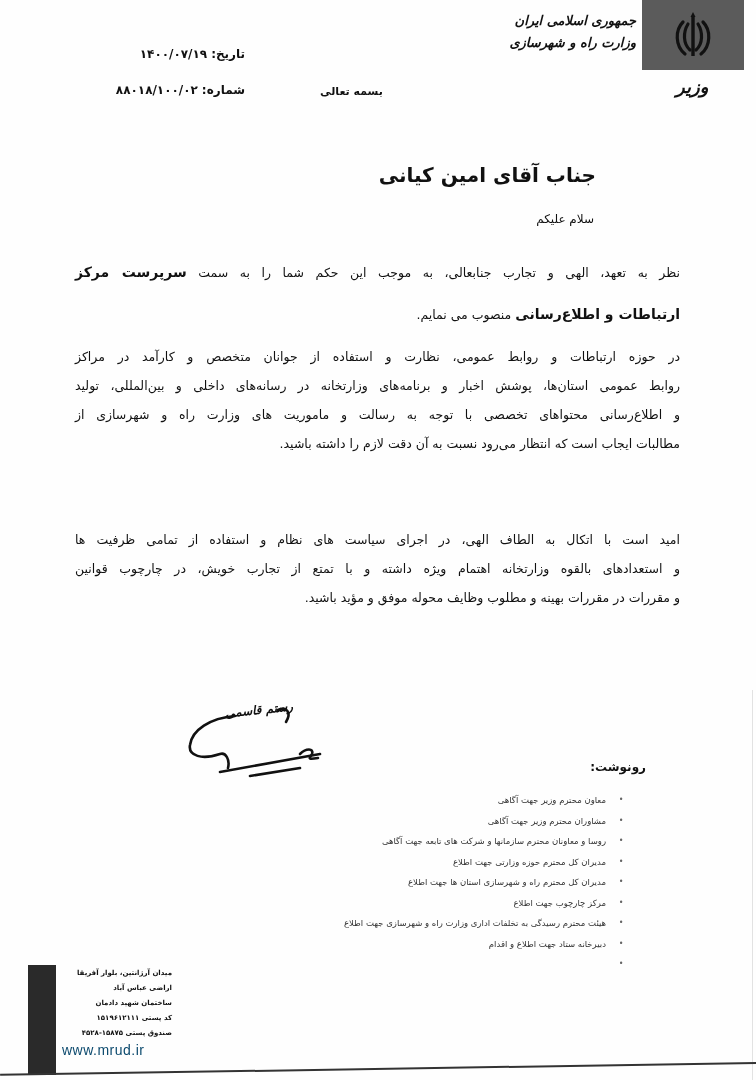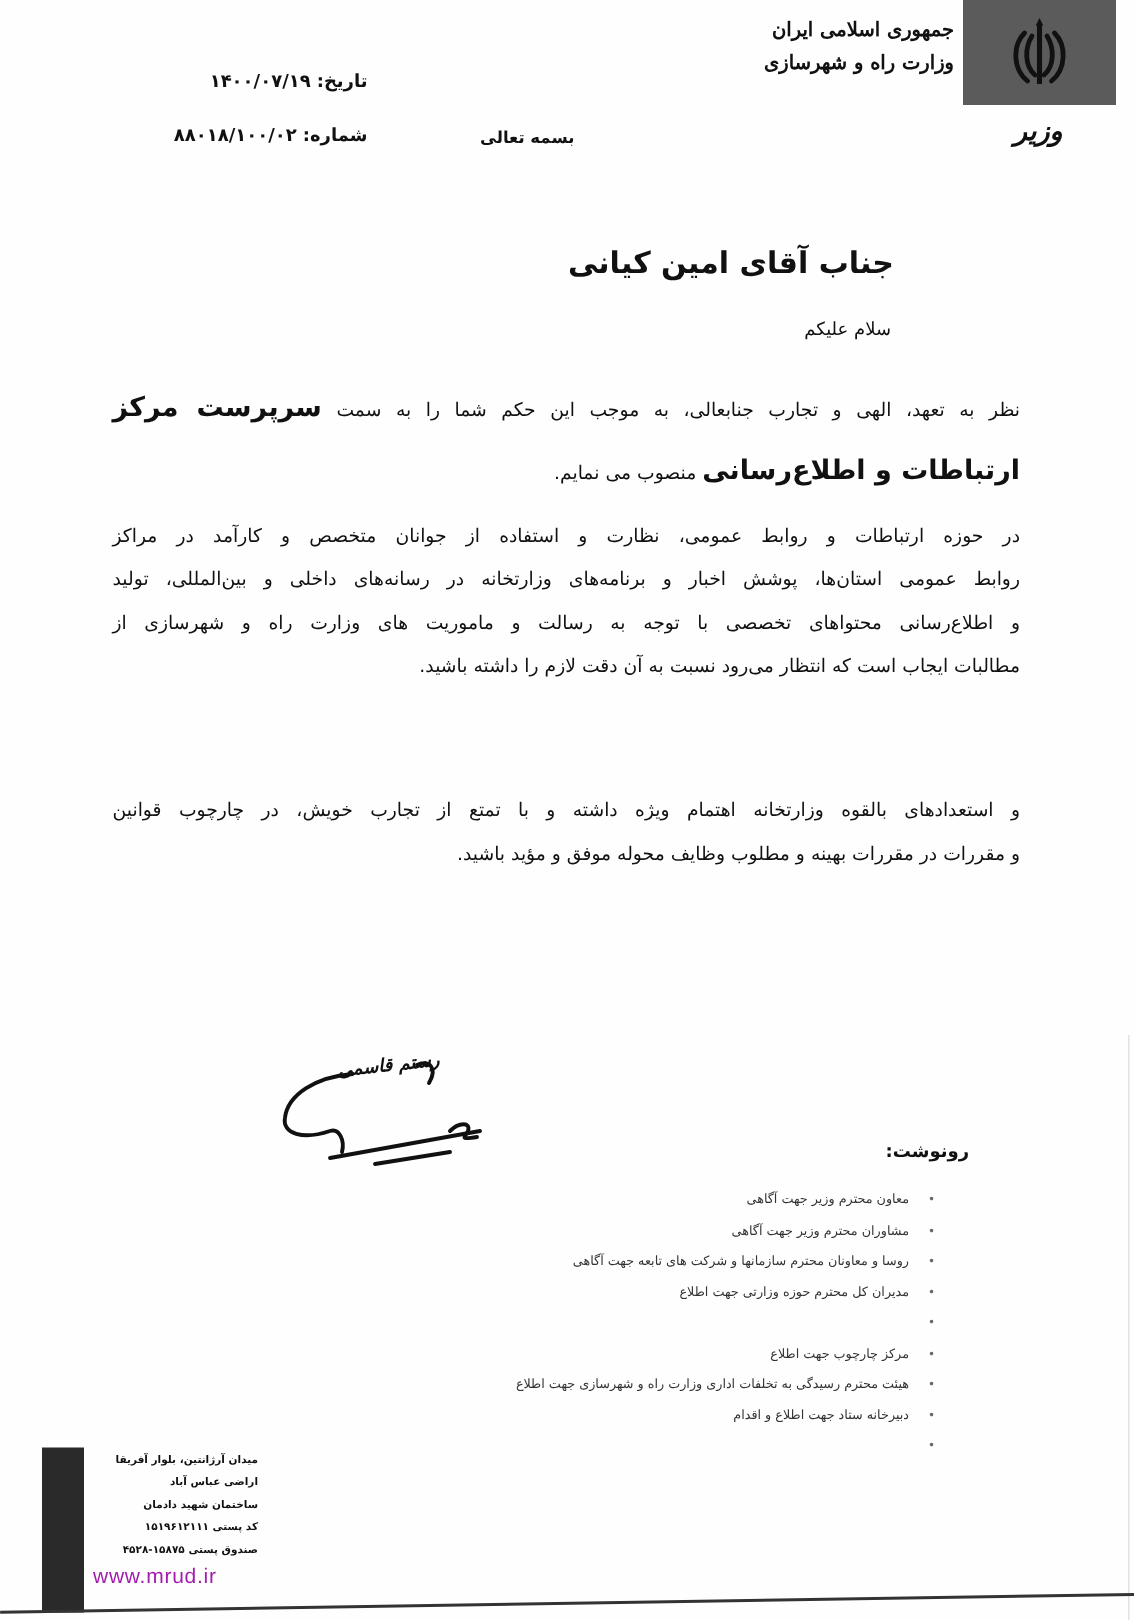--- a/index.html
+++ b/index.html
@@ -15,60 +15,60 @@
       position: absolute; left: 752px; top: 690px; width: 1px; height: 390px; background: #e2e2e2;
     }
 
     
     .emblem-box {
       position: absolute; left: 642px; top: 0; width: 102px; height: 70px;
       background: #5b5b5b; display: flex; align-items: center; justify-content: center;
     }
     .emblem-box svg { width: 44px; height: 50px; }
     .ministry-lines { position: absolute; right: 120px; top: 10px; width: 130px; text-align: right; }
-    .ministry-line { font-family: "DejaVu Serif", serif; font-weight: bold; font-size: 13px; line-height: 22px; white-space: nowrap; }
+    .ministry-line { font-family: "DejaVu Serif", serif; font-style: italic; font-weight: bold; font-size: 13px; line-height: 22px; white-space: nowrap; }
     .minister-label { position: absolute; left: 676px; top: 76px; font-family: "DejaVu Serif", serif; font-style: italic; font-weight: bold; font-size: 18px; }
 
     
     .meta { position: absolute; left: 75px; top: 36px; width: 170px; }
     .meta-row { font-size: 12px; font-weight: bold; line-height: 36px; white-space: nowrap; display: flex; justify-content: flex-start; gap: 4px; direction: rtl; }
     .meta-row .val { direction: ltr; unicode-bidi: embed; }
 
     .bismillah { position: absolute; left: 320px; top: 85px; font-size: 11px; font-weight: bold; }
 
     
     .addressee { position: absolute; right: 160px; top: 163px; font-size: 20px; font-weight: bold; }
     .greeting { position: absolute; right: 162px; top: 212px; font-size: 12px; }
 
     
     .para { position: absolute; left: 75px; width: 605px; font-size: 12.5px; text-align: justify; text-align-last: right; }
     .para .line { display: block; height: 29px; line-height: 29px; white-space: nowrap; text-align: justify; text-align-last: justify; }
     .para .line.last { text-align-last: right; }
-    .para .bold { font-weight: bold; font-size: 18px; }
+    .para .bold { font-weight: bold; font-size: 14px; }
     .p1 { top: 251px; }
     .p1 .line { height: 42px; line-height: 42px; }
     .p2 { top: 342px; }
     .p3 { top: 525px; }
 
     
     .signature { position: absolute; left: 180px; top: 690px; width: 150px; height: 90px; }
     .signature-name { position: absolute; left: 225px; top: 703px; font-family: "DejaVu Serif", serif; font-style: italic; font-weight: bold; font-size: 12px; transform: rotate(-6deg); }
 
     
     .cc-title { position: absolute; right: 110px; top: 760px; font-size: 12px; font-weight: bold; }
     .cc-list { position: absolute; right: 128px; top: 790px; width: 360px; list-style: none; }
     .cc-item { height: 20.5px; line-height: 20.5px; font-size: 8.5px; color: #333; white-space: nowrap; display: flex; align-items: center; }
     .cc-bullet { width: 14px; flex: 0 0 14px; text-align: center; font-size: 8px; color: #666; }
     .cc-text { padding-right: 8px; }
 
     
     .footer-bar { position: absolute; left: 28px; top: 965px; width: 28px; height: 110px; background: #2a2a2a; }
     .footer-text { position: absolute; left: 62px; top: 966px; width: 110px; text-align: right; }
     .footer-line { font-size: 7px; font-weight: bold; line-height: 15px; white-space: nowrap; }
-    .footer-url { font-family: "Liberation Sans", sans-serif; font-size: 14px; color: #a21caf; direction: ltr; text-align: left; line-height: 18px; letter-spacing: 0.5px; }
+    .footer-url { font-family: "Liberation Sans", sans-serif; font-size: 14px; color: #0c4a6e; direction: ltr; text-align: left; line-height: 18px; letter-spacing: 0.5px; }
   </style>
 </head>
 <body>
 
 <div class="paper">
 
   <div class="emblem-box">
     <svg viewBox="0 0 44 50">
       <g fill="none" stroke="#111" stroke-width="3.2" stroke-linecap="round">
         <path d="M12 12 C4 20 4 36 14 44"></path>
@@ -113,20 +113,21 @@
   </div>
 
   <div class="para p2">
     <span class="line">در حوزه ارتباطات و روابط عمومی، نظارت و استفاده از جوانان متخصص و کارآمد در مراکز</span>
     <span class="line">روابط عمومی استان‌ها، پوشش اخبار و برنامه‌های وزارتخانه در رسانه‌های داخلی و بین‌المللی، تولید</span>
     <span class="line">و اطلاع‌رسانی محتواهای تخصصی با توجه به رسالت و ماموریت های وزارت راه و شهرسازی از</span>
     <span class="line last">مطالبات ایجاب است که انتظار می‌رود نسبت به آن دقت لازم را داشته باشید.</span>
   </div>
 
   <div class="para p3">
+    <span class="line">امید است با اتکال به الطاف الهی، در اجرای سیاست های نظام و استفاده از تمامی ظرفیت ها</span>
     <span class="line">و استعدادهای بالقوه وزارتخانه اهتمام ویژه داشته و با تمتع از تجارب خویش، در چارچوب قوانین</span>
     <span class="line last">و مقررات در مقررات بهینه و مطلوب وظایف محوله موفق و مؤید باشید.</span>
   </div>
 
   <div class="signature-name">رستم قاسمی</div>
   <svg class="signature" viewBox="0 0 150 90">
     <g fill="none" stroke="#111" stroke-width="2.6" stroke-linecap="round" stroke-linejoin="round">
       <path d="M55 26 C30 28 12 40 10 55 C8 66 22 70 40 64 C46 62 50 70 48 78"></path>
       <path d="M98 20 C106 16 112 22 106 32"></path>
       <path d="M120 64 C126 58 134 58 132 64 C130 68 126 70 138 68"></path>
@@ -148,20 +149,21 @@
     <li class="cc-item">
         <span class="cc-bullet">•</span>
         <span class="cc-text">روسا و معاونان محترم سازمانها و شرکت های تابعه جهت آگاهی</span>
       </li>
     <li class="cc-item">
         <span class="cc-bullet">•</span>
         <span class="cc-text">مدیران کل محترم حوزه وزارتی جهت اطلاع</span>
       </li>
     <li class="cc-item">
         <span class="cc-bullet">•</span>
+        <span class="cc-text">مدیران کل محترم راه و شهرسازی استان ها جهت اطلاع</span>
       </li>
     <li class="cc-item">
         <span class="cc-bullet">•</span>
         <span class="cc-text">مرکز چارچوب جهت اطلاع</span>
       </li>
     <li class="cc-item">
         <span class="cc-bullet">•</span>
         <span class="cc-text">هیئت محترم رسیدگی به تخلفات اداری وزارت راه و شهرسازی جهت اطلاع</span>
       </li>
     <li class="cc-item">

